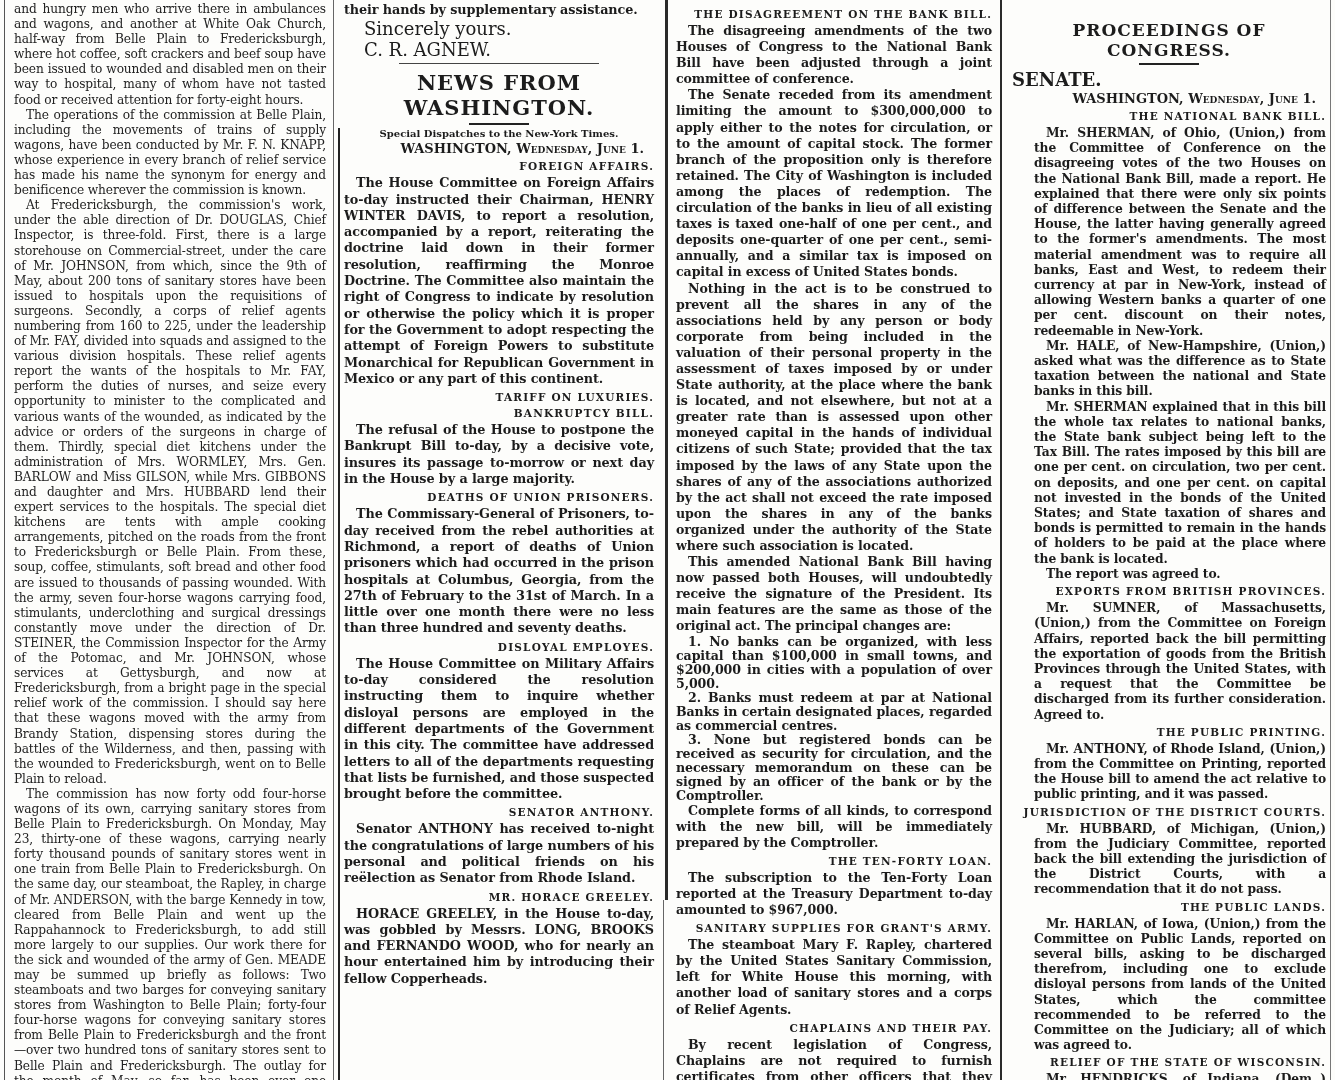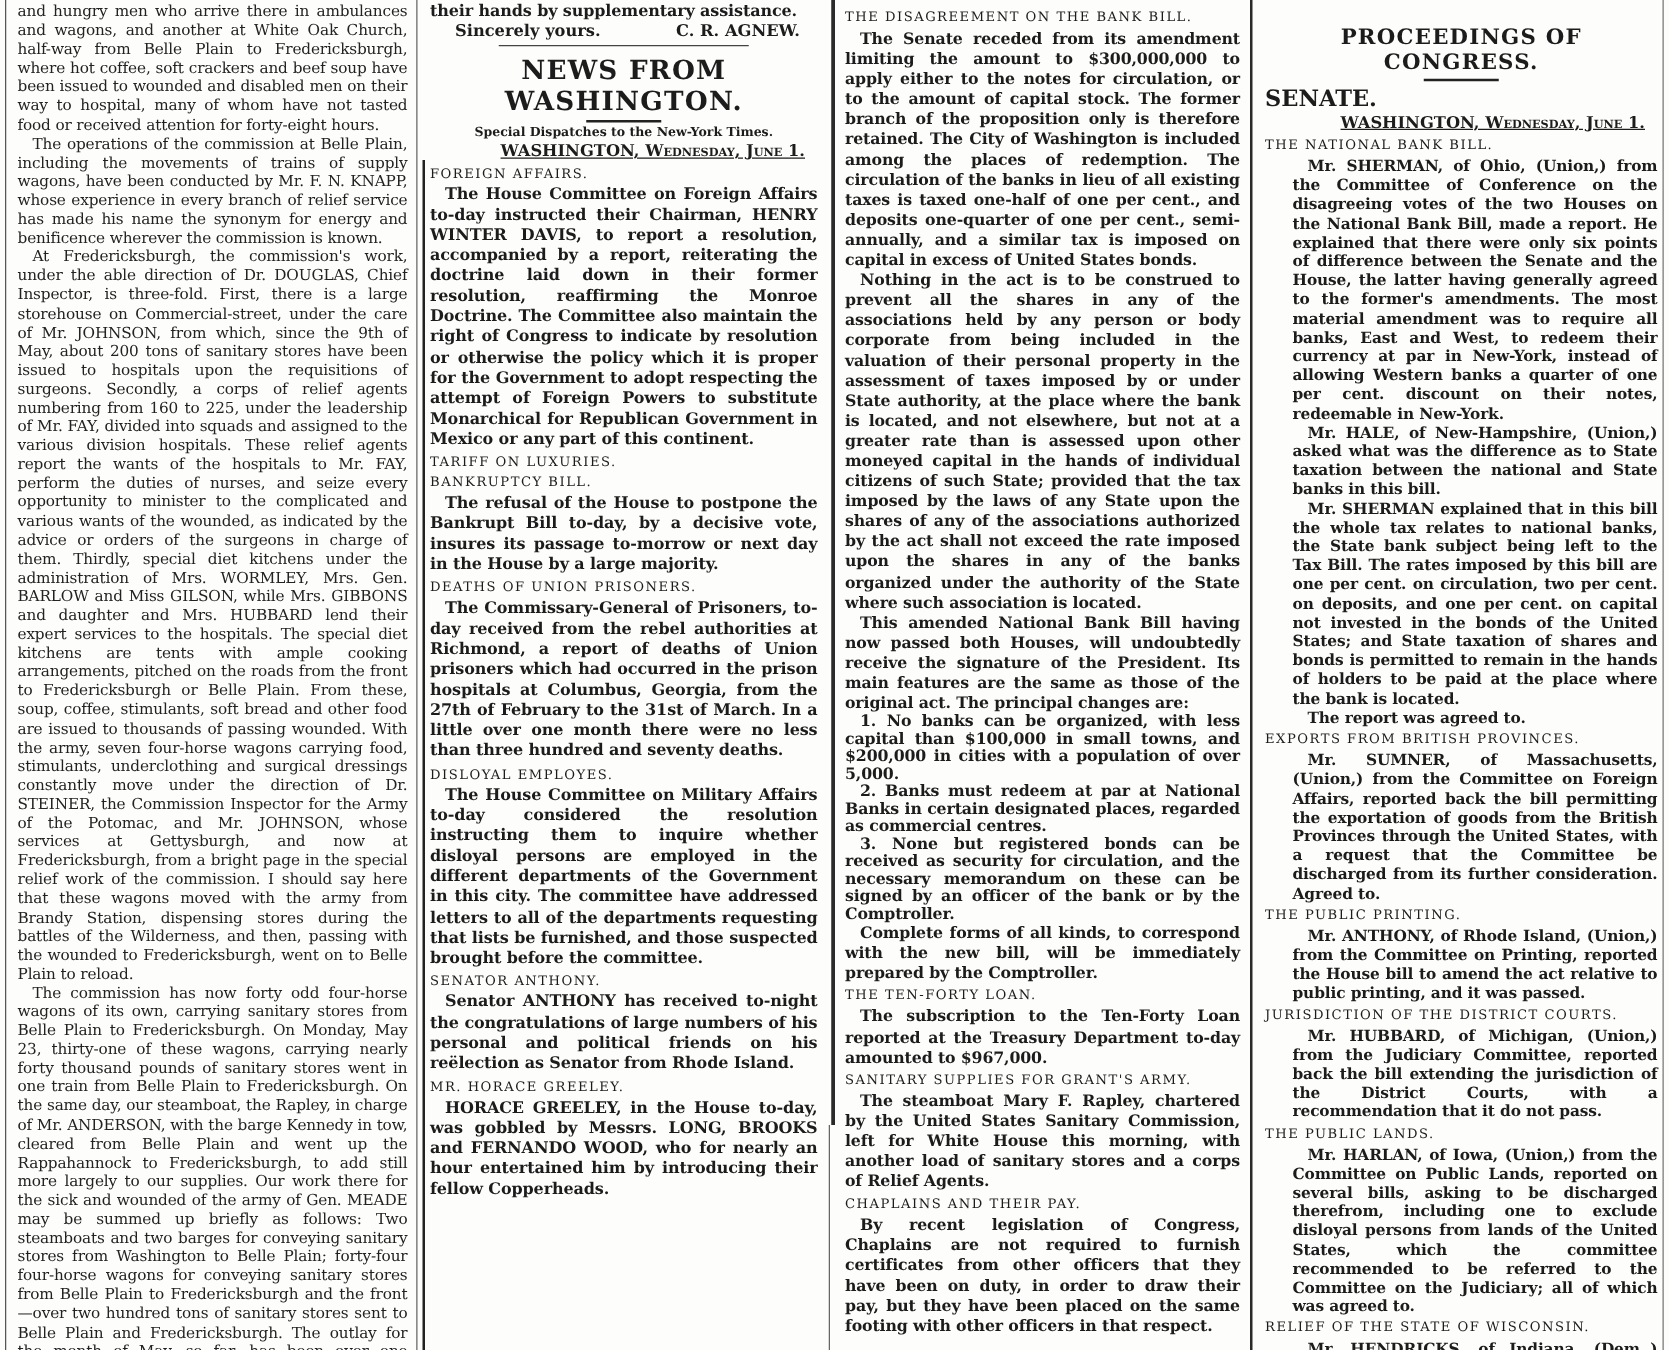--- a/index.html
+++ b/index.html
@@ -27,30 +27,30 @@
   .r4 { left:1330px; height:1080px; width:1px; background:#777; }
 
   p { margin:0; text-align:justify; font-size:12.6px; line-height:15.4px; font-weight:bold; letter-spacing:-0.1px; }
   p.ind { text-indent:12px; }
   .c1 p { font-weight:normal; font-size:12.2px; line-height:15.1px; color:#222; }
   .c2 p { font-size:12.8px; line-height:16.3px; }
   .c3 p { font-size:12.6px; line-height:16.1px; }
   .c4 p { font-size:12.3px; line-height:15.2px;margin-left:22px; }
   .sc { font-variant:small-caps; }
 
-  .hd { text-align:left; font-weight:normal; font-size:10.5px; letter-spacing:1.2px; margin:4px 0 3px; font-variant:small-caps; }
+  .hd { text-align:right; font-weight:bold; font-size:10.5px; letter-spacing:1.2px; margin:4px 0 3px; font-variant:small-caps; }
   .masthead { text-align:center; font-weight:bold; font-size:21px; letter-spacing:1px; margin:6px 0 2px; font-family:"DejaVu Serif", serif; }
   .masthead.sm { font-size:17px; margin-top:4px; }
   .sub { text-align:center; font-weight:bold; font-size:10px; margin:2px 0; }
   .senate { text-align:left; font-weight:bold; font-size:18px; margin:4px 0 0; }
-  .dateline { text-align:right; font-weight:bold; font-size:13px; padding-right:10px; margin:1px 0 3px;text-decoration:underline; }
+  .dateline { text-align:right; font-weight:bold; font-size:13px; padding-right:10px; margin:1px 0 3px; }
   .dash { width:80px; height:2px; background:#222; margin:3px auto; }
   .dash.long { width:200px; height:1px; background:#444; }
   .dash.short { width:60px; }
-  .sign { display:flex; justify-content:space-between; font-weight:bold; font-size:13px; padding:0 14px 0 20px; }
+  .sign { display:flex; justify-content:space-between; font-weight:normal; font-size:18px; padding:0 14px 0 20px;flex-direction:column; }
 </style>
 </head>
 <body>
 
 <div class="page">
   <div class="rule r0"></div>
   <div class="rule r1"></div>
   <div class="rule r1b"></div>
   <div class="rule r2"></div>
   <div class="rule r2b"></div>
@@ -88,20 +88,21 @@
     <p class="ind">The House Committee on Military Affairs to-day considered the resolution instructing them to inquire whether disloyal persons are employed in the different departments of the Government in this city. The committee have addressed letters to all of the departments requesting that lists be furnished, and those suspected brought before the committee.</p>
     <div class="hd">SENATOR ANTHONY.</div>
     <p class="ind">Senator ANTHONY has received to-night the congratulations of large numbers of his personal and political friends on his reëlection as Senator from Rhode Island.</p>
     <div class="hd">MR. HORACE GREELEY.</div>
     <p class="ind">HORACE GREELEY, in the House to-day, was gobbled by Messrs. LONG, BROOKS and FERNANDO WOOD, who for nearly an hour entertained him by introducing their fellow Copperheads.</p>
 
   </div>
 
   <div class="col c3">
     <div class="hd">THE DISAGREEMENT ON THE BANK BILL.</div>
+    <p class="ind">The disagreeing amendments of the two Houses of Congress to the National Bank Bill have been adjusted through a joint committee of conference.</p>
     <p class="ind">The Senate receded from its amendment limiting the amount to $300,000,000 to apply either to the notes for circulation, or to the amount of capital stock. The former branch of the proposition only is therefore retained. The City of Washington is included among the places of redemption. The circulation of the banks in lieu of all existing taxes is taxed one-half of one per cent., and deposits one-quarter of one per cent., semi-annually, and a similar tax is imposed on capital in excess of United States bonds.</p>
     <p class="ind">Nothing in the act is to be construed to prevent all the shares in any of the associations held by any person or body corporate from being included in the valuation of their personal property in the assessment of taxes imposed by or under State authority, at the place where the bank is located, and not elsewhere, but not at a greater rate than is assessed upon other moneyed capital in the hands of individual citizens of such State; provided that the tax imposed by the laws of any State upon the shares of any of the associations authorized by the act shall not exceed the rate imposed upon the shares in any of the banks organized under the authority of the State where such association is located.</p>
     <p class="ind">This amended National Bank Bill having now passed both Houses, will undoubtedly receive the signature of the President. Its main features are the same as those of the original act. The principal changes are:</p>
     <p class="ind" style="line-height:14px">1. No banks can be organized, with less capital than $100,000 in small towns, and $200,000 in cities with a population of over 5,000.</p>
     <p class="ind" style="line-height:14px">2. Banks must redeem at par at National Banks in certain designated places, regarded as commercial centres.</p>
     <p class="ind" style="line-height:14px">3. None but registered bonds can be received as security for circulation, and the necessary memorandum on these can be signed by an officer of the bank or by the Comptroller.</p>
     <p class="ind">Complete forms of all kinds, to correspond with the new bill, will be immediately prepared by the Comptroller.</p>
 
     <div class="hd">THE TEN-FORTY LOAN.</div>
     <p class="ind">The subscription to the Ten-Forty Loan reported at the Treasury Department to-day amounted to $967,000.</p>

